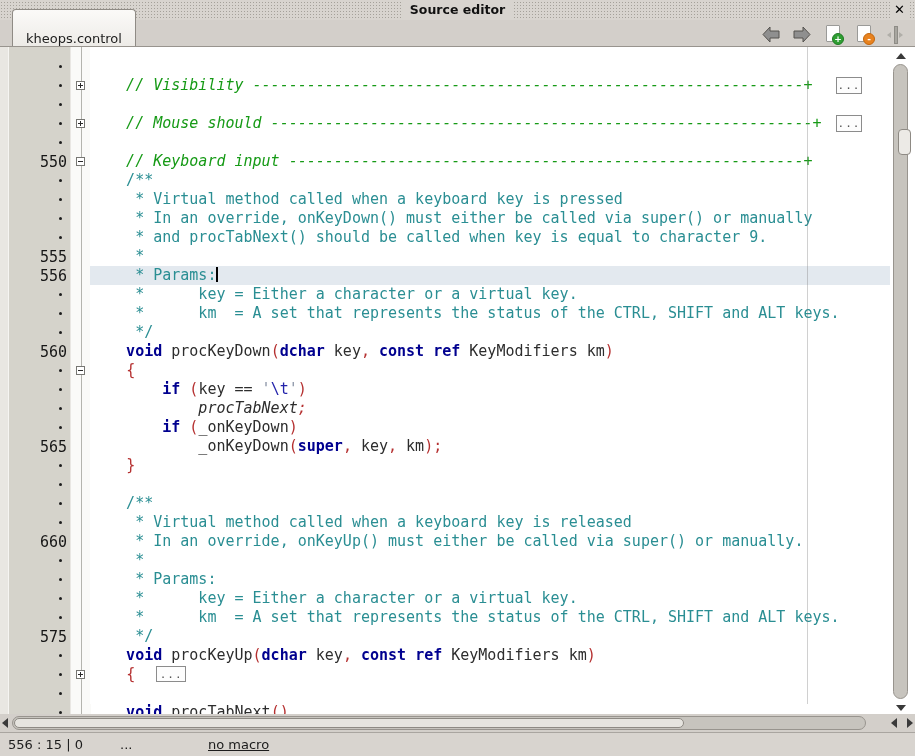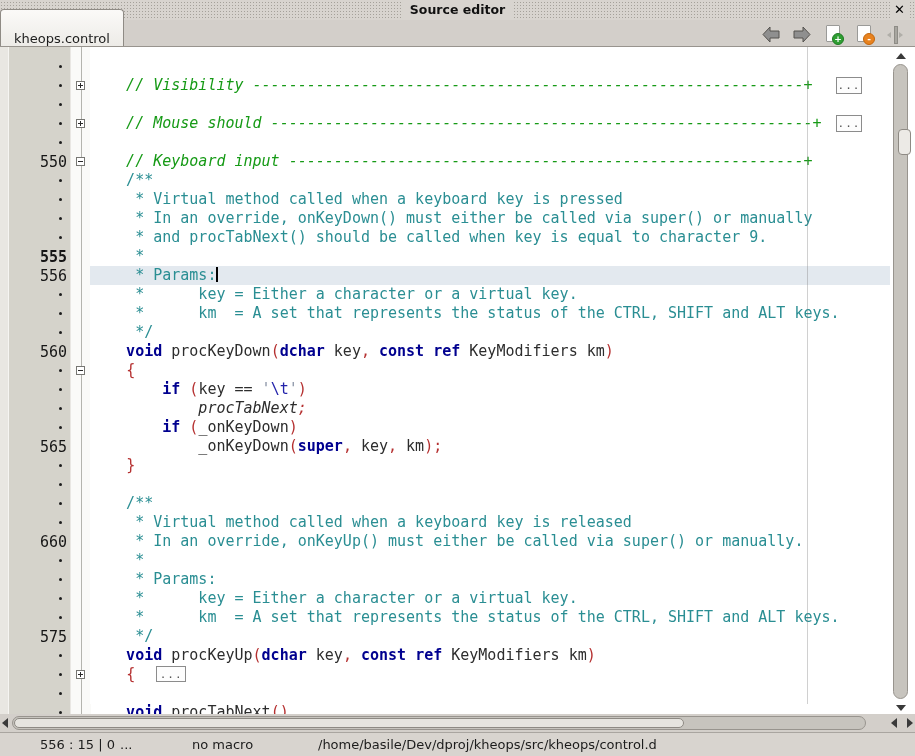--- a/index.html
+++ b/index.html
@@ -23,21 +23,21 @@
   .titlebar .close{
     position:absolute;right:7px;top:0;height:20px;line-height:19px;
     font-size:13px;font-weight:bold;color:#000;background:#D8D4CF;padding:0 3px;cursor:default;
   }
   
   .tabbar{
     position:absolute;left:0;top:20px;width:915px;height:27px;
     background:#D3CFCA;border-bottom:1px solid #98948E;box-sizing:border-box;
   }
   .tab{
-    position:absolute;left:0;bottom:0;height:23px;line-height:22px;
+    position:absolute;left:12px;bottom:0;height:23px;line-height:22px;
     padding:18px 13px;font-size:13px;color:#1d1d1d;
     background:linear-gradient(#FBFAF8,#EDEBE7);
     border:1px solid #8F8B85;border-bottom:none;border-radius:4px 4px 0 0;
     box-sizing:border-box;
   }
   .toolbar{position:absolute;right:10px;top:4px;height:20px;display:flex;gap:11px;align-items:center;}
   .tb-icon{width:20px;height:19px;position:relative;}
   .doc{
     position:absolute;left:3px;top:0;width:12px;height:15px;background:#FEFEFE;
     border:1px solid #9a9a98;border-radius:1px;
@@ -106,23 +106,23 @@
   .hthumb{position:absolute;left:1px;top:1px;width:670px;height:10px;background:#E6E4DF;border:1px solid #8E8A84;border-radius:6px;box-sizing:border-box;}
   .tri.left{left:2px;top:4px;border-top:5px solid transparent;border-bottom:5px solid transparent;border-right:6px solid #3a3a3a;}
   .tri.right2{right:2px;top:4px;border-top:5px solid transparent;border-bottom:5px solid transparent;border-left:6px solid #3a3a3a;}
   .tri.left2{right:18px;top:4px;border-top:5px solid transparent;border-bottom:5px solid transparent;border-right:6px solid #3a3a3a;}
   
   .statusbar{
     position:absolute;left:0;top:732px;width:915px;height:24px;background:#D8D4CF;
     border-top:1px solid #A9A5A0;box-sizing:border-box;font-size:13px;color:#1c1c1c;
   }
   .statusbar span{position:absolute;top:0;line-height:23px;white-space:nowrap;}
-  .st-caret{left:8px;margin-left:32px;}
+  .st-caret{left:8px;}
   .st-dots{left:120px;}
-  .st-macro{left:192px;}
+  .st-macro{left:208px;text-decoration:underline;}
   .st-path{left:318px;}
   svg{display:block;}
 </style>
 </head>
 <body>
 
 <div class="titlebar">
   <span class="title">Source editor</span>
   <span class="close">✕</span>
 </div>
@@ -180,21 +180,21 @@
       </div>
       <div class="gcell" style="top: 143px;">
         <i class="dot"></i>
       </div>
       <div class="gcell" style="top: 162px;">
         <i class="dot"></i>
       </div>
       <div class="gcell" style="top: 181px;">
         <i class="dot"></i>
       </div>
-      <div class="gcell" style="top: 200px; font-weight: bold;">555</div>
+      <div class="gcell" style="top: 200px;">555</div>
       <div class="gcell" style="top: 219px;">556</div>
       <div class="gcell" style="top: 238px;">
         <i class="dot"></i>
       </div>
       <div class="gcell" style="top: 257px;">
         <i class="dot"></i>
       </div>
       <div class="gcell" style="top: 276px;">
         <i class="dot"></i>
       </div>
@@ -316,14 +316,13 @@
     <div class="hthumb"></div>
   </div>
   <span class="tri left2"></span>
   <span class="tri right2"></span>
 </div>
 
 <div class="statusbar">
   <span class="st-caret">556 : 15 | 0</span>
   <span class="st-dots">...</span>
   <span class="st-macro">no macro</span>
-  <span class="st-path">/home/basile/Dev/dproj/kheops/src/kheops/control.d</span>
 </div>
 
 </body></html>

